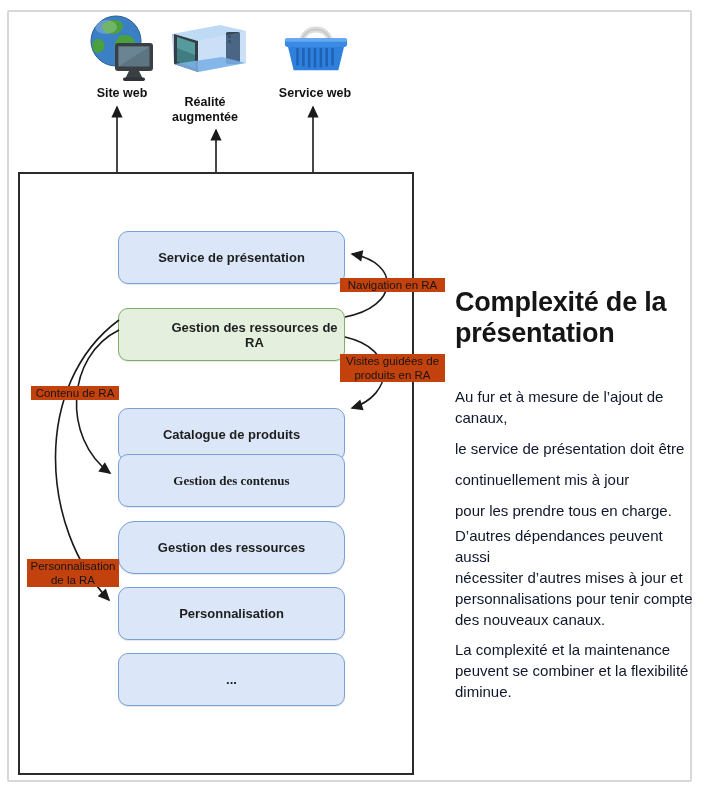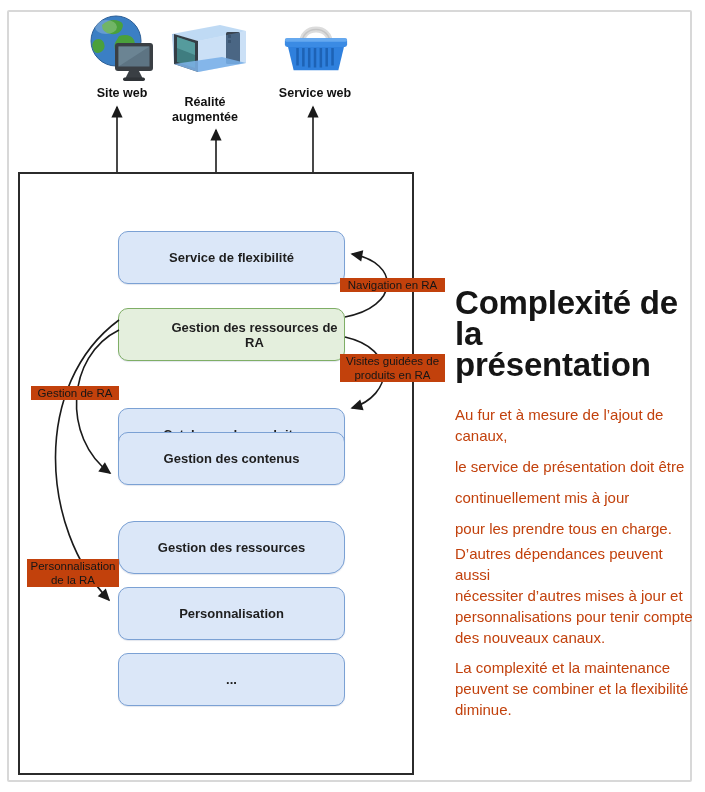--- a/index.html
+++ b/index.html
@@ -15,34 +15,34 @@
   .frame{position:absolute; left:7px; top:10px; width:685px; height:772px;
          border:2px solid var(--page-border); border-radius:2px;}
   .container-rect{position:absolute; left:18px; top:172px; width:396px; height:603px;
          border:2px solid var(--container-border); background:#fff;}
   .node{position:absolute; left:118px; width:227px; height:53px; border-radius:10px;
         display:flex; align-items:center; justify-content:center; text-align:center;
         font-size:13px; font-weight:bold; color:#1e1e1e;
         box-shadow:0 1px 1px rgba(60,90,140,.15);}
   .node.blue{background:var(--box-blue-fill); border:1.5px solid var(--box-blue-border);}
   .node.green{background:var(--box-green-fill); border:1.5px solid var(--box-green-border);padding-left:46px;}
-  .n0{top:231px;} .n1{top:308px;} .n2{top:373px;margin-top:35px;} .n3{top:432px;}
+  .n0{top:231px;} .n1{top:308px;} .n2{top:373px;margin-top:35px;} .n3{top:454px;font-family:Liberation Serif, serif;}
   .n4{top:521px;border-radius:16px;} .n5{top:587px;} .n6{top:653px;}
   .channel-icon{position:absolute;}
   .channel-label{position:absolute; text-align:center; font-weight:bold; font-size:12.5px;
         white-space:pre-line; line-height:15px; color:#111;}
   .arrow-label{position:absolute; font-size:11.5px; line-height:14px; text-align:center;
         white-space:pre-line; background:#c2410c; color:#161616; padding:0 1px;}
   svg.overlay{position:absolute; left:0; top:0; width:705px; height:792px; pointer-events:none;}
   .arrow-path{stroke:var(--arrow); stroke-width:1.6; fill:none;}
   .arrowhead{fill:var(--arrow);}
   .panel{position:absolute; left:455px; top:287px; width:245px;}
-  .panel-title{font-size:33px; font-weight:bold; line-height:31px; white-space:pre-line;
-        letter-spacing:-0.2px; margin-bottom:24px; color:#151515;}
-  .panel p{font-size:15px; line-height:21px; white-space:pre-line; color:#c2410c;}
+  .panel-title{font-size:27px; font-weight:bold; line-height:31px; white-space:pre-line;
+        letter-spacing:-0.2px; margin-bottom:37px; color:#151515;}
+  .panel p{font-size:15px; line-height:21px; white-space:pre-line; color:#0f172a;}
   .gap-lg{margin-bottom:10px;}
   .gap-sm{margin-bottom:4px;}
   .gap-md{margin-bottom:9px;}
 </style>
 </head>
 <body>
 
 <div class="page">
   <div class="frame"></div>
 
@@ -88,21 +88,21 @@
   </div>
 
   <div class="channel-label" style="left:80px; top:86px; width:84px;">Site web</div>
   <div class="channel-label" style="left:160px; top:95px; width:90px;">Réalité
 augmentée</div>
   <div class="channel-label" style="left:268px; top:86px; width:94px;">Service web</div>
 
   <div class="container-rect"></div>
 
   <div class="node blue n0">
-    <span>Service de flexibilité</span>
+    <span>Service de présentation</span>
   </div>
   <div class="node green n1">
     <span>Gestion des ressources de RA</span>
   </div>
   <div class="node blue n2">
     <span>Catalogue de produits</span>
   </div>
   <div class="node blue n3">
     <span>Gestion des contenus</span>
   </div>
@@ -127,21 +127,21 @@
     <path class="arrow-path" d="M313,172 L313,107" marker-end="url(#ah)"></path>
     <path class="arrow-path" d="M345,317 C399,307 401,263 352,254" marker-end="url(#ah)"></path>
     <path class="arrow-path" d="M345,337 C398,349 393,395 352,408" marker-end="url(#ah)"></path>
     <path class="arrow-path" d="M119,330 C66,356 62,438 110,473" marker-end="url(#ah)"></path>
     <path class="arrow-path" d="M119,320 C32,384 40,528 109,600" marker-end="url(#ah)"></path>
   </svg>
 
   <div class="arrow-label" style="left:340px; top:278px; width:105px;">Navigation en RA</div>
   <div class="arrow-label" style="left:340px; top:354px; width:105px;">Visites guidées de
 produits en RA</div>
-  <div class="arrow-label" style="left:31px; top:386px; width:88px;">Gestion de RA</div>
+  <div class="arrow-label" style="left:31px; top:386px; width:88px;">Contenu de RA</div>
   <div class="arrow-label" style="left:27px; top:559px; width:92px;">Personnalisation
 de la RA</div>
 
   <div class="panel">
     <div class="panel-title">Complexité de la
 présentation</div>
     <p class="gap-lg">Au fur et à mesure de l’ajout de canaux,</p>
     <p class="gap-lg">le service de présentation doit être</p>
     <p class="gap-lg">continuellement mis à jour</p>
     <p class="gap-sm">pour les prendre tous en charge.</p>

